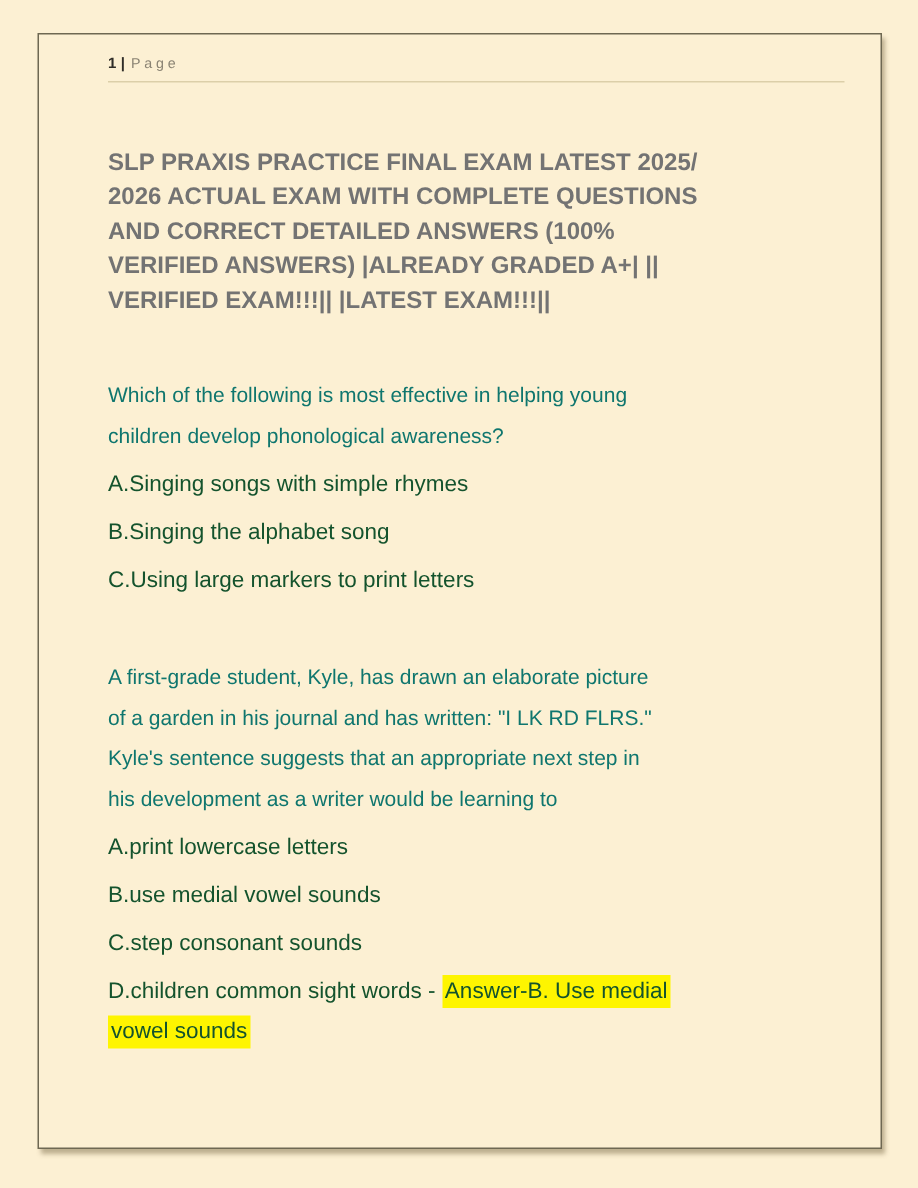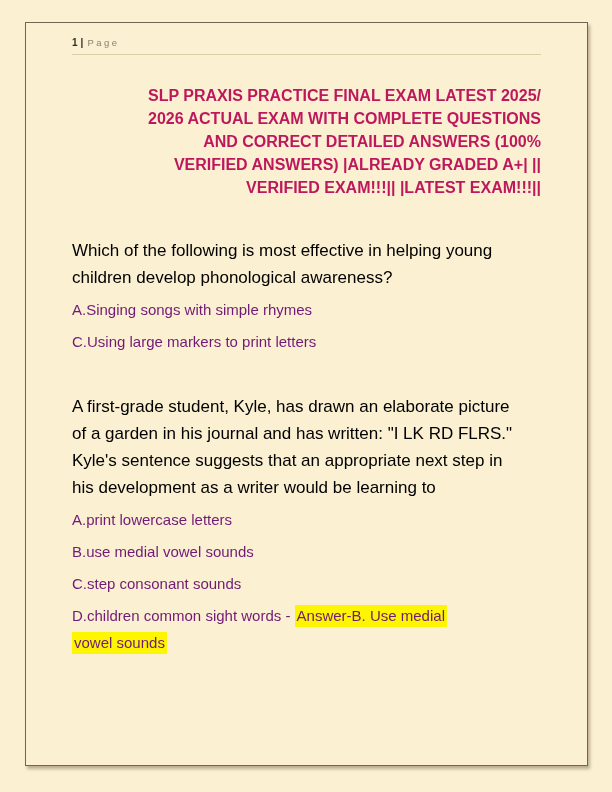--- a/index.html
+++ b/index.html
@@ -14,60 +14,60 @@
   }
   .page {
     position: absolute;
     left: 25px;
     top: 22px;
     width: 563px;
     height: 744px;
     background: #fcf0d3;
     border: 1px solid #6e6852;
     box-shadow: 2px 3px 3px rgba(110, 95, 60, 0.45);
-    padding: 13px 46px 0 46px;
+    padding: 13px 24px 0 46px;
   }
   .page-header {
     font-size: 10px;
     line-height: 13px;
     color: #2f2d28;
     white-space: nowrap;
   }
   .pg-num { font-weight: bold; }
   .pg-sep { font-weight: bold; margin: 0 4px 0 3px; }
   .pg-label {
     color: #8a8373;
     font-size: 9.5px;
     letter-spacing: 2.5px;
   }
   .header-rule {
     border: 0;
     border-top: 1px solid #dccfa9;
     margin: 5px 0 0 0;
   }
   .doc-title {
-    margin: 29px 0 0 0;
+    margin: 42px 0 0 0;
     font-size: 16px;
     line-height: 23px;
     font-weight: bold;
-    color: #be185d;
-    text-align: right;
+    color: #737373;
+    text-align: left;
     white-space: pre-line;
   }
   .stem {
-    font-size: 17px;
+    font-size: 14px;
     line-height: 27px;
-    color: #000000;
+    color: #0f766e;
     margin: 38px 0 5px 0;
     white-space: pre-line;
   }
   .option {
     font-size: 15px;
     line-height: 27px;
-    color: #701a75;
+    color: #14532d;
     margin: 0 0 5px 0;
   }
   .hl {
     background: #fef500;
     color: inherit;
     padding: 2px 2px 3px 2px;
     white-space: pre-line;
     -webkit-box-decoration-break: clone;
     box-decoration-break: clone;
   }
@@ -85,20 +85,21 @@
   <h1 class="doc-title">SLP PRAXIS PRACTICE FINAL EXAM LATEST 2025/
 2026 ACTUAL EXAM WITH COMPLETE QUESTIONS
 AND CORRECT DETAILED ANSWERS (100%
 VERIFIED ANSWERS) |ALREADY GRADED A+| ||
 VERIFIED EXAM!!!|| |LATEST EXAM!!!||</h1>
 
   <section>
     <p class="stem">Which of the following is most effective in helping young
 children develop phonological awareness?</p>
     <p class="option">A.Singing songs with simple rhymes</p>
+    <p class="option">B.Singing the alphabet song</p>
     <p class="option">C.Using large markers to print letters</p>
   </section>
 
   <section>
     <p class="stem">A first-grade student, Kyle, has drawn an elaborate picture
 of a garden in his journal and has written: "I LK RD FLRS."
 Kyle's sentence suggests that an appropriate next step in
 his development as a writer would be learning to</p>
     <p class="option">A.print lowercase letters</p>
     <p class="option">B.use medial vowel sounds</p>

